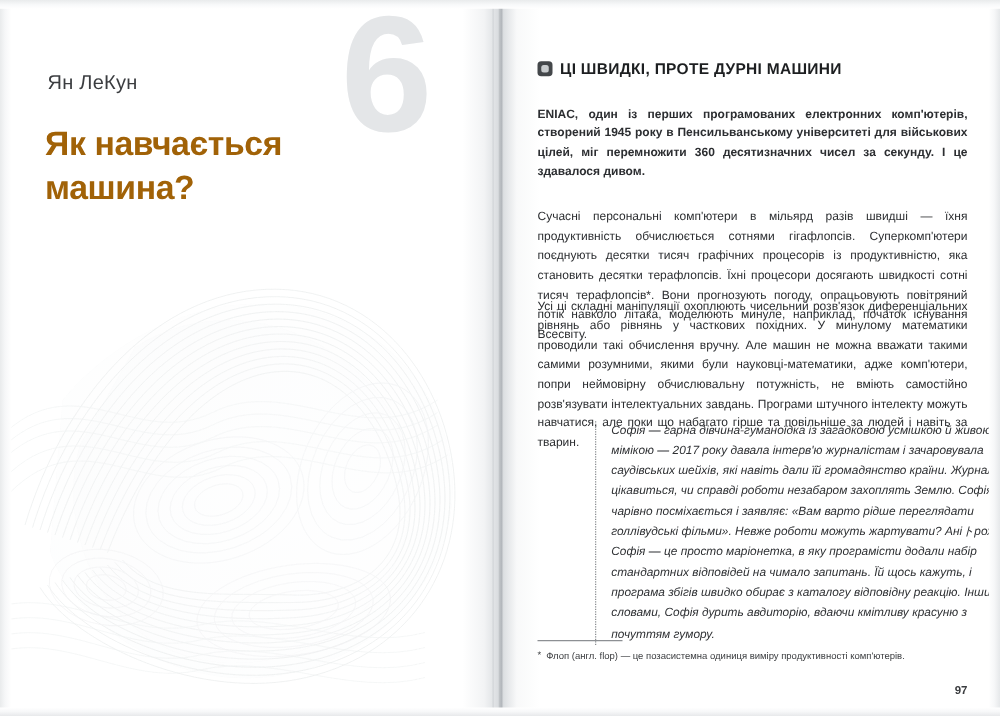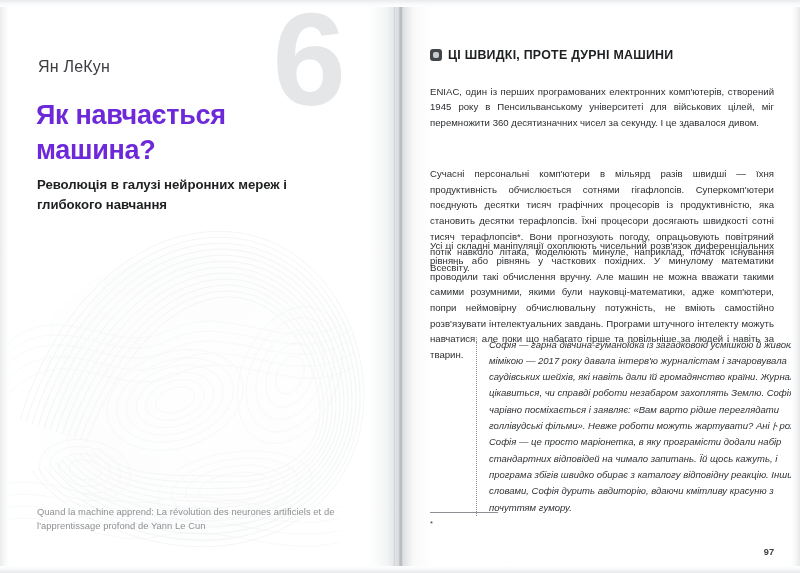--- a/index.html
+++ b/index.html
@@ -84,21 +84,21 @@
     color: #3b3d40;
     letter-spacing: 0.2px;
   }
   .book-title {
     position: absolute;
     left: 36px; top: 80px;
     width: 300px;
     font-size: 27px;
     font-weight: 700;
     line-height: 1.28;
-    color: #6d28d9;
+    color: #a16207;
     letter-spacing: -0.3px;
   }
   .book-subtitle {
     position: absolute;
     left: 37px; top: 175px;
     width: 300px;
     font-size: 13.2px;
     font-weight: 600;
     line-height: 1.48;
     color: #1d1f21;
@@ -164,21 +164,21 @@
     position: absolute;
     left: 26px;
     width: 344px;
     font-size: 9.6px;
     line-height: 1.63;
     color: #2c2e31;
     text-align: justify;
     hyphens: auto;
     letter-spacing: 0.01px;
   }
-  .p1 { top: 74px; }
+  .p1 { top: 74px; font-weight: bold; }
   .p2 { top: 128px; margin-top: 38px; }
   .p3 { top: 228px; }
   .p5 { top: 478px; }
 
   .quote-block {
     position: absolute;
     left: 32px; top: 327px;
     width: 330px;
     padding-left: 12px;
     border-left: 1.4px dotted #8b8e92;
@@ -289,23 +289,21 @@
         <path d="M118,108 C170,74 240,80 292,124 C344,168 352,240 318,296 C284,352 206,376 146,350 C86,324 56,248 74,186Z" fill="url(#gA)" opacity="0.5"></path>
       </g>
     </svg>
 
     <div class="chapter-number">6</div>
 
     <div class="author">Ян ЛеКун</div>
 
     <h1 class="book-title">Як навчається машина?</h1>
 
-    <div class="book-subtitle">Революція в галузі нейронних мереж і глибокого навчання</div>
-
-    <div class="orig-title">Quand la machine apprend: La révolution des neurones artificiels et de l'apprentissage profond de Yann Le Cun</div>
+
   </div>
 
   <div class="gutter"></div>
   <div class="gutter-line2"></div>
   <div class="gutter-line"></div>
 
   <div class="page-right">
 
     <div class="section-head">
       <span class="head-icon"></span>
@@ -318,20 +316,21 @@
 
     <p class="body-text p3">Усі ці складні маніпуляції охоплюють чисельний розв'язок диференціальних рівнянь або рівнянь у часткових похідних. У минулому математики проводили такі обчислення вручну. Але машин не можна вважати такими самими розумними, якими були науковці-математики, адже комп'ютери, попри неймовірну обчислювальну потужність, не вміють самостійно розв'язувати інтелектуальних завдань. Програми штучного інтелекту можуть навчатися, але поки що набагато гірше та повільніше за людей і навіть за тварин.</p>
 
     <blockquote class="quote-block">Софія — гарна дівчина-гуманоїдка із загадковою усмішкою й живою мімікою — 2017 року давала інтерв'ю журналістам і зачаровувала саудівських шейхів, які навіть дали їй громадянство країни. Журналіст цікавиться, чи справді роботи незабаром захоплять Землю. Софія чарівно посміхається і заявляє: «Вам варто рідше переглядати голлівудські фільми». Невже роботи можуть жартувати? Аніトрохи. Софія — це просто маріонетка, в яку програмісти додали набір стандартних відповідей на чимало запитань. Їй щось кажуть, і програма збігів швидко обирає з каталогу відповідну реакцію. Іншими словами, Софія дурить авдиторію, вдаючи кмітливу красуню з почуттям гумору.</blockquote>
 
 
     <div class="footnote-rule"></div>
 
     <div class="footnote">
       <span class="footnote-mark">*</span>
+      <span>Флоп (англ. flop) — це позасистемна одиниця виміру продуктивності комп'ютерів.</span>
     </div>
 
     <div class="page-number">97</div>
   </div>
 
   <div class="edge-left"></div>
   <div class="edge-right"></div>
   <div class="edge-top"></div>
   <div class="edge-bottom"></div>
 

